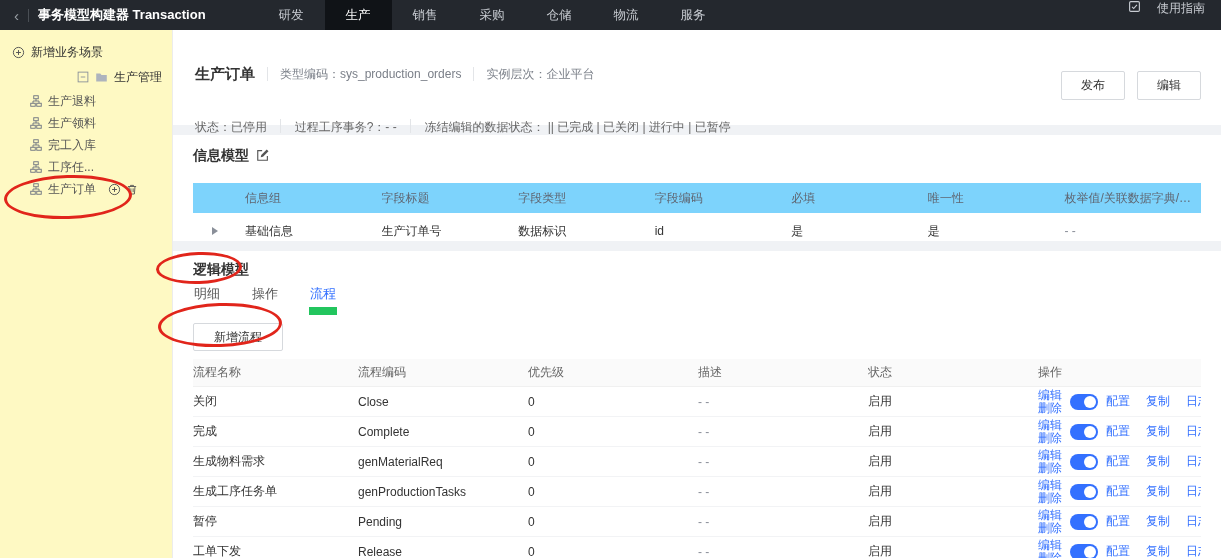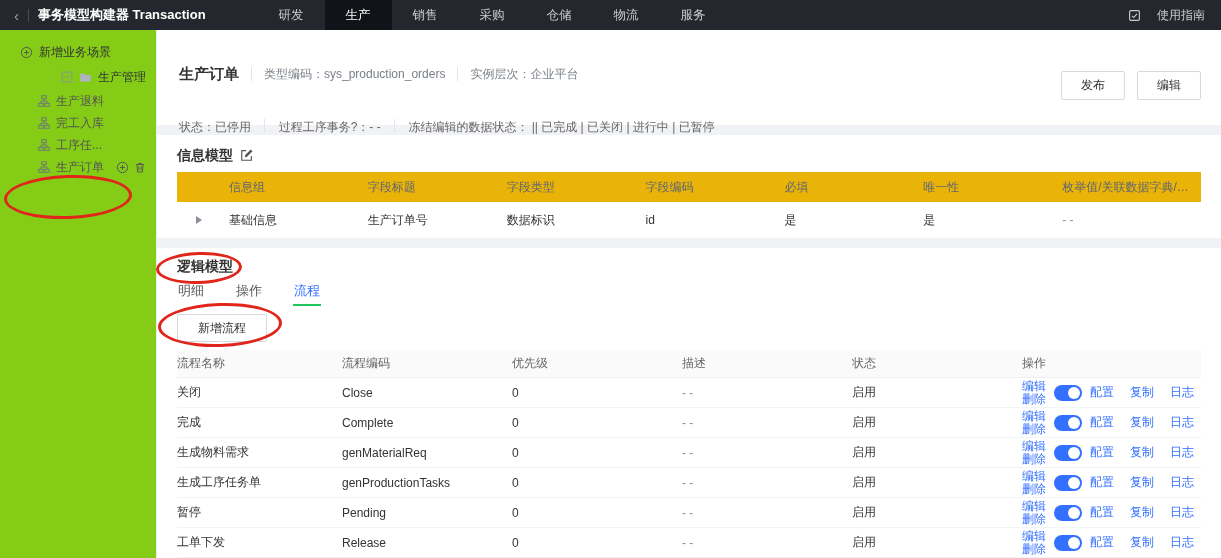--- a/index.html
+++ b/index.html
@@ -14,26 +14,26 @@
 
   
   .topbar { height:30px; background:#24282e; display:flex; align-items:stretch; color:#c8ccd2; }
   .tb-left { display:flex; align-items:center; gap:9px; padding:0 14px; }
   .tb-back { color:#9aa0a6; font-size:15px; line-height:1; cursor:pointer; }
   .tb-sep { width:1px; height:13px; background:#4a4f55; }
   .tb-title { color:#fff; font-weight:bold; font-size:13px; white-space:nowrap; }
   .topnav { display:flex; margin-left:38px; }
   .topnav .tab { padding:0 21px; display:flex; align-items:center; font-size:12.5px; cursor:pointer; }
   .topnav .tab.active { background:#101润317; background:#101317; color:#fff; }
-  .tb-right { margin-left:auto; display:flex; align-items:center; gap:16px; padding-right:16px; cursor:pointer; }
+  .tb-right { margin-left:auto; display:flex; align-items:flex-start; gap:16px; padding-right:16px; cursor:pointer; }
   .tb-right svg { display:block; }
 
   
   .layout { display:flex; height:528px; }
-  .sidebar { width:157px; background:#84cc16; border-right:1px solid #ececec; padding-top:10px; flex:none;padding-left:8px; }
+  .sidebar { width:173px; background:#fef9c3; border-right:1px solid #ececec; padding-top:10px; flex:none; }
   .side-row { display:flex; align-items:center; gap:6px; cursor:pointer; color:#333; }
   .side-add { padding:5px 12px; height:24px; }
   .side-group { padding:0 10px; height:26px;justify-content:flex-end; }
   .side-item { padding:0 8px 0 30px; height:22px; color:#555; }
   .side-item .lbl { white-space:nowrap; }
   .side-icons { display:flex; align-items:center; gap:5px; margin-left:6px; }
   .main { flex:1; display:flex; flex-direction:column; min-width:0; }
   .card { background:#fff; }
 
   
@@ -45,32 +45,32 @@
   .head-btns { margin-left:auto; display:flex; gap:12px; }
   .btn { height:29px; padding:0 19px; background:#fff; border:1px solid #d6d9dd; border-radius:2px;
          font-size:12px; color:#333; cursor:pointer; font-family:inherit;margin-top:23px; }
   .status-line { margin-top:19px; color:#666; font-size:12px; white-space:nowrap; }
 
   
   .card-info { height:106px; margin-top:10px; padding:12px 20px 0 20px; }
   .sec-title-row { display:flex; align-items:center; gap:7px; }
   .sec-title { font-size:14px; font-weight:bold; color:#333; line-height:16px; }
   .igrid { display:grid; grid-template-columns:52px repeat(7,1fr); align-items:center; }
-  .igrid-head { margin-top:9px; height:30px; background:#eab308; color:#5f6672; }
+  .igrid-head { margin-top:20px; height:30px; background:#7dd3fc; color:#5f6672; }
   .igrid-row { height:36px; color:#333; }
   .cell { padding-right:8px; overflow:hidden; white-space:nowrap; text-overflow:ellipsis; }
   .arrow-cell { display:flex; justify-content:center; }
   .tri-right { width:0; height:0; border-top:4px solid transparent; border-bottom:4px solid transparent;
                border-left:6px solid #8a8f99; cursor:pointer; }
 
   
   .card-logic { flex:1; margin-top:10px; padding:10px 20px 0 20px; display:flex; flex-direction:column; }
   .ltabs { display:flex; gap:30px; margin-top:6px; font-size:13px; color:#555; }
   .ltab { padding:2px 1px 4px; cursor:pointer; }
-  .ltab.active { color:#3370ff; border-bottom:2px solid #22c55e; }
+  .ltab.active { color:#3370ff; border-bottom:8px solid #22c55e; }
   .add-btn { margin-top:8px; height:28px; padding:0 20px; align-self:flex-start; }
   .lgrid { display:grid; grid-template-columns:165px 170px 170px 170px 170px 1fr; align-items:center; }
   .lgrid-head { margin-top:8px; height:28px; background:#fafafa; color:#666; border-bottom:1px solid #f0f0f0; }
   .lrow { height:30px; border-bottom:1px solid #f2f3f5; }
   .muted { color:#8a8f99; }
   .ops { display:flex; align-items:center; gap:8px; padding-right:4px; }
   .op-stack { display:flex; flex-direction:column; line-height:13px; }
   .op-link { color:#3370ff; font-size:12px; white-space:nowrap; }
   .op-sep { width:1px; height:12px; background:#e3e5e8; display:inline-block; }
   .switch { width:28px; height:16px; border-radius:8px; background:#3370ff; position:relative; flex:none; cursor:pointer; }
@@ -141,20 +141,29 @@
       </svg>
       <span class="lbl">生产退料</span>
     </div>
     <div class="side-row side-item">
       <svg width="12" height="12" viewBox="0 0 16 16">
         <rect x="5" y="1" width="6" height="4" fill="none" stroke="#6b7280" stroke-width="1.2"></rect>
         <rect x="1" y="11" width="6" height="4" fill="none" stroke="#6b7280" stroke-width="1.2"></rect>
         <rect x="9" y="11" width="6" height="4" fill="none" stroke="#6b7280" stroke-width="1.2"></rect>
         <path d="M8 5v3M4 11V8h8v3" fill="none" stroke="#6b7280" stroke-width="1.2"></path>
       </svg>
+      <span class="lbl">生产领料</span>
+    </div>
+    <div class="side-row side-item">
+      <svg width="12" height="12" viewBox="0 0 16 16">
+        <rect x="5" y="1" width="6" height="4" fill="none" stroke="#6b7280" stroke-width="1.2"></rect>
+        <rect x="1" y="11" width="6" height="4" fill="none" stroke="#6b7280" stroke-width="1.2"></rect>
+        <rect x="9" y="11" width="6" height="4" fill="none" stroke="#6b7280" stroke-width="1.2"></rect>
+        <path d="M8 5v3M4 11V8h8v3" fill="none" stroke="#6b7280" stroke-width="1.2"></path>
+      </svg>
       <span class="lbl">完工入库</span>
     </div>
     <div class="side-row side-item">
       <svg width="12" height="12" viewBox="0 0 16 16">
         <rect x="5" y="1" width="6" height="4" fill="none" stroke="#6b7280" stroke-width="1.2"></rect>
         <rect x="1" y="11" width="6" height="4" fill="none" stroke="#6b7280" stroke-width="1.2"></rect>
         <rect x="9" y="11" width="6" height="4" fill="none" stroke="#6b7280" stroke-width="1.2"></rect>
         <path d="M8 5v3M4 11V8h8v3" fill="none" stroke="#6b7280" stroke-width="1.2"></path>
       </svg>
       <span class="lbl">工序任...</span>

